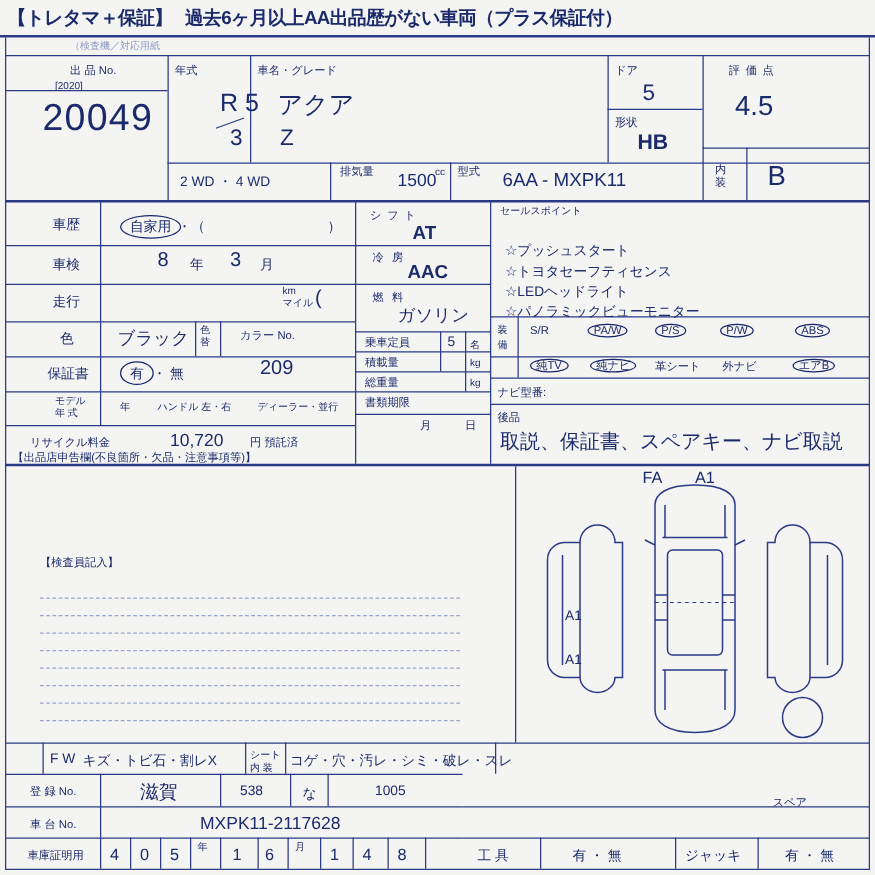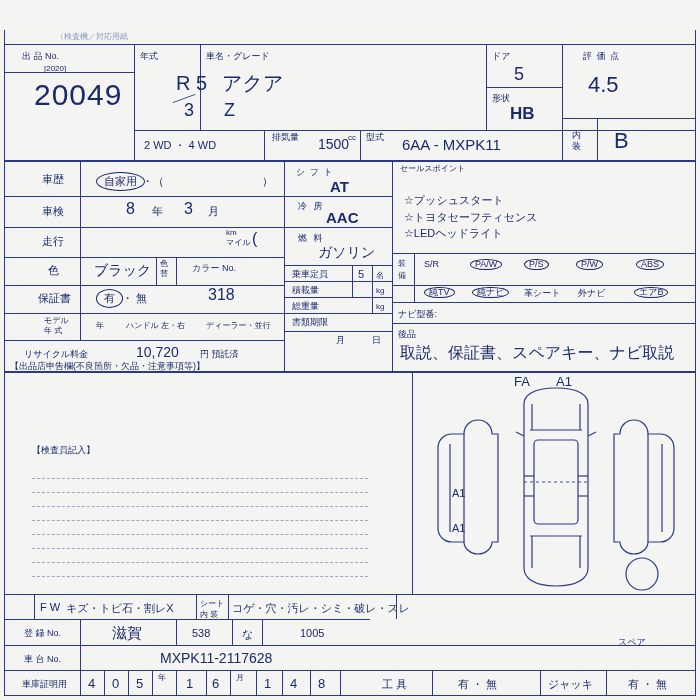--- a/index.html
+++ b/index.html
@@ -45,38 +45,42 @@
   .dash{position:absolute;border-top:1px dashed #9aa6cc;}
   
   .carwrap{position:absolute;}
   svg{display:block;}
 </style>
 </head>
 <body>
 
 <div class="sheet">
 
+  <div id="banner">
+    <span class="bn1">【トレタマ＋保証】</span>
+    <span class="bn2">過去6ヶ月以上AA出品歴がない車両（プラス保証付）</span>
+  </div>
 
   <div class="t faint tiny" style="left:56px;top:31px;">（検査機／対応用紙</div>
 
   <div class="box" style="left:4px;top:30px;width:692px;height:666px;border-top:none;"></div>
 
   <div class="line hline" style="left:4px;top:44px;width:692px;"></div>
   <div class="line hline" style="left:4px;top:160px;width:692px;height:2px;"></div>
   <div class="line hline" style="left:4px;top:371px;width:692px;height:2px;"></div>
   <div class="line hline" style="left:4px;top:594px;width:692px;"></div>
   <div class="line hline" style="left:4px;top:619px;width:366px;"></div>
   <div class="line hline" style="left:4px;top:645px;width:366px;"></div>
   <div class="line hline" style="left:4px;top:670px;width:366px;"></div>
   <div class="line hline" style="left:370px;top:645px;width:326px;"></div>
   <div class="line hline" style="left:370px;top:670px;width:326px;"></div>
 
   <div class="line vline" style="left:134px;top:44px;height:116px;"></div>
   <div class="line hline" style="left:4px;top:72px;width:130px;"></div>
-  <div class="t sm" style="left:22px;top:50px;">出 品 No.</div>
+  <div class="t sm" style="left:56px;top:50px;">出 品 No.</div>
   <div class="t" style="left:36px;top:48px;">
     <span class="ovalbig" style="font-size:9px;opacity:0;">出 品 No.</span>
   </div>
   <div class="t tiny" style="left:44px;top:64px;">[2020]</div>
   <div class="t" style="left:34px;top:78px;font-size:30px;letter-spacing:1px;">20049</div>
 
   <div class="line vline" style="left:200px;top:44px;height:86px;"></div>
   <div class="line vline" style="left:486px;top:44px;height:86px;"></div>
   <div class="line vline" style="left:562px;top:44px;height:116px;"></div>
   <div class="line hline" style="left:134px;top:130px;width:562px;"></div>
@@ -145,21 +149,21 @@
   <div class="t md" style="left:48px;top:263px;">色</div>
   <div class="t" style="left:94px;top:262px;font-size:14px;">ブラック</div>
   <div class="t tiny" style="left:160px;top:259px;line-height:10px;">色<br>替</div>
   <div class="line vline" style="left:156px;top:257px;height:28px;"></div>
   <div class="line vline" style="left:176px;top:257px;height:28px;"></div>
   <div class="t sm" style="left:192px;top:262px;">カラー No.</div>
 
   <div class="t md" style="left:38px;top:291px;">保証書</div>
   <div class="t md" style="left:96px;top:289px;"><span class="ovalbig">有</span></div>
   <div class="t md" style="left:122px;top:291px;">・ 無</div>
-  <div class="t" style="left:208px;top:286px;font-size:16px;">318</div>
+  <div class="t" style="left:208px;top:286px;font-size:16px;">209</div>
 
   <div class="t tiny" style="left:44px;top:316px;line-height:10px;">モデル<br>年 式</div>
   <div class="t tiny" style="left:96px;top:320px;">年</div>
   <div class="t tiny" style="left:126px;top:320px;">ハンドル 左・右</div>
   <div class="t tiny" style="left:206px;top:320px;">ディーラー・並行</div>
 
   <div class="t sm" style="left:24px;top:348px;">リサイクル料金</div>
   <div class="t" style="left:136px;top:344px;font-size:14px;">10,720</div>
   <div class="t sm" style="left:200px;top:348px;">円 預託済</div>
 
@@ -201,20 +205,21 @@
   <div class="line hline" style="left:392px;top:253px;width:304px;"></div>
   <div class="line hline" style="left:392px;top:285px;width:304px;"></div>
   <div class="line hline" style="left:392px;top:302px;width:304px;"></div>
   <div class="line hline" style="left:392px;top:323px;width:304px;"></div>
   <div class="line vline" style="left:414px;top:253px;height:49px;"></div>
 
   <div class="t tiny" style="left:400px;top:163px;">セールスポイント</div>
   <div class="t md" style="left:404px;top:193px;">☆プッシュスタート</div>
   <div class="t md" style="left:404px;top:210px;">☆トヨタセーフティセンス</div>
   <div class="t md" style="left:404px;top:226px;">☆LEDヘッドライト</div>
+  <div class="t md" style="left:404px;top:242px;">☆パノラミックビューモニター</div>
 
   <div class="t tiny" style="left:398px;top:258px;line-height:12px;">装<br>備</div>
   <div class="t sm" style="left:424px;top:259px;">S/R</div>
   <div class="t sm" style="left:470px;top:259px;"><span class="oval">PA/W</span></div>
   <div class="t sm" style="left:524px;top:259px;"><span class="oval">P/S</span></div>
   <div class="t sm" style="left:576px;top:259px;"><span class="oval">P/W</span></div>
   <div class="t sm" style="left:636px;top:259px;"><span class="oval">ABS</span></div>
 
   <div class="t sm" style="left:424px;top:287px;"><span class="oval">純TV</span></div>
   <div class="t sm" style="left:472px;top:287px;"><span class="oval">純ナビ</span></div>

